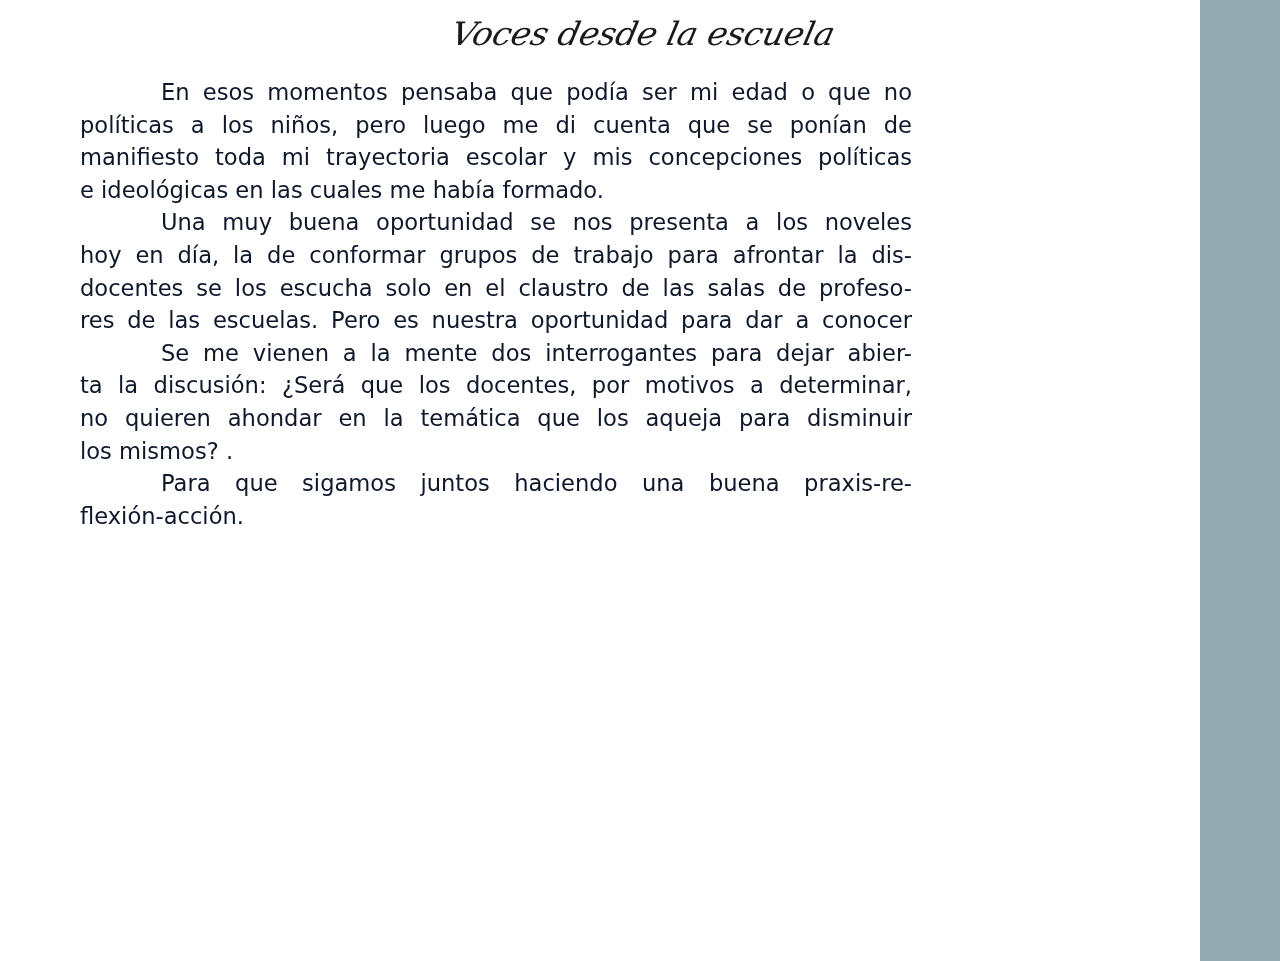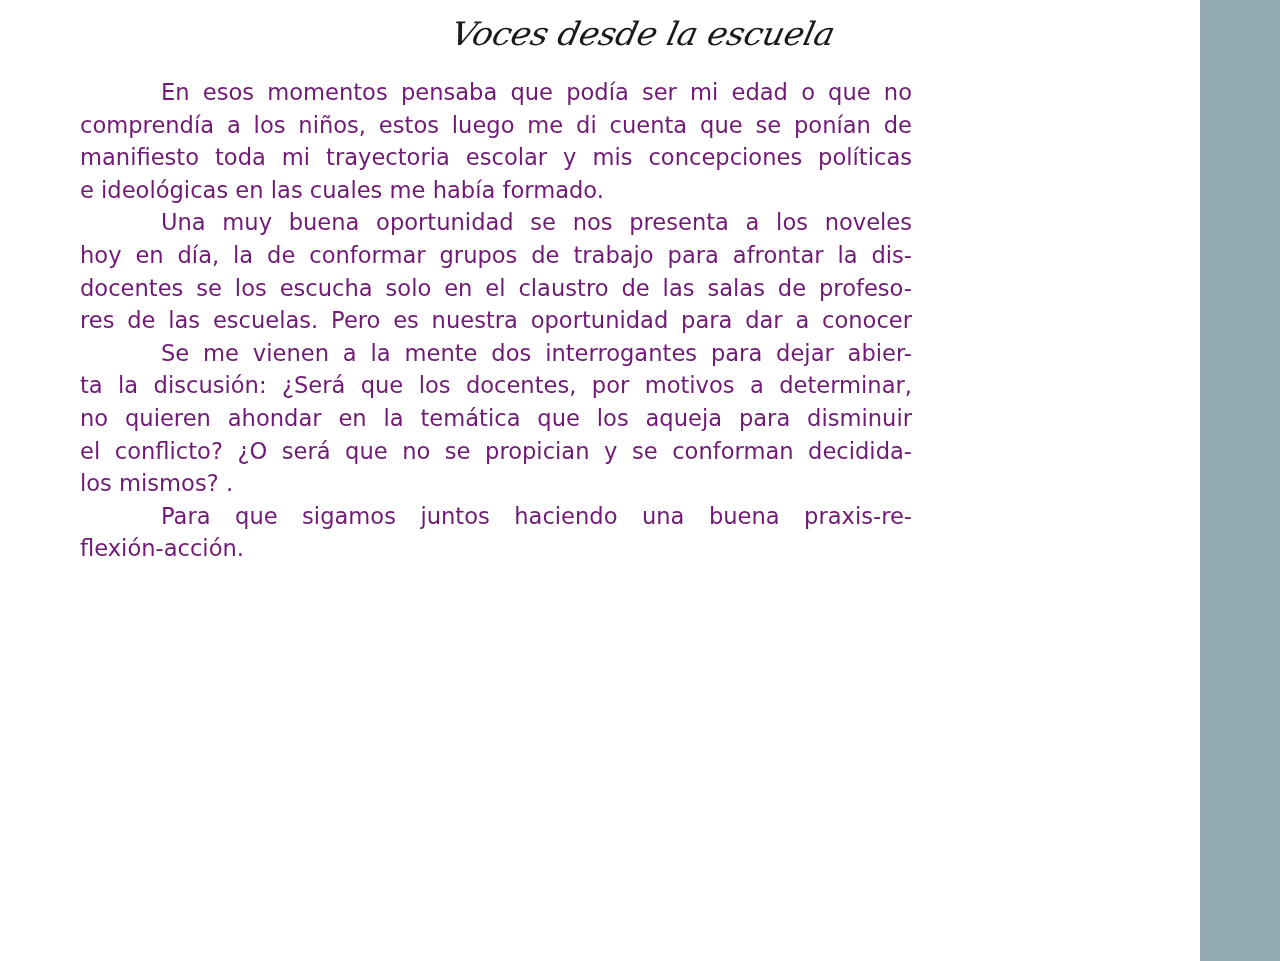--- a/index.html
+++ b/index.html
@@ -24,21 +24,21 @@
       color: #1a1a1a;
       transform: skewX(-12deg) scaleY(0.95);
       transform-origin: right center;
       white-space: nowrap;
     }
     .body-text {
       position: absolute; left: 80px; top: 76px; width: 832px;
       font-family: "DejaVu Sans", sans-serif;
       font-size: 22.6px;
       line-height: 32.6px;
-      color: #701a75;
+      color: #0f172a;
       text-align: justify;
       hyphens: manual;
     }
     .body-text p { margin: 0; text-indent: 81px; }
     .body-text .line { display: block; text-align: justify; text-align-last: justify; }
     .body-text .line.last { text-align-last: left; }
     .page-number {
       position: absolute; left: 1224px; top: 908px;
       font-family: "Liberation Serif", serif;
       font-size: 25px;
@@ -47,35 +47,34 @@
   </style>
 </head>
 <body>
 
 <div class="page">
   <div class="running-header">Voces desde la escuela</div>
 
   <div class="body-text">
     <p>
       <span class="line">En esos momentos pensaba que podía ser mi edad o que no</span>
-      <span class="line" style="margin-left:-81px">comprendía a los niños, estos luego me di cuenta que se ponían de</span>
+      <span class="line" style="margin-left:-81px">políticas a los niños, pero luego me di cuenta que se ponían de</span>
       <span class="line" style="margin-left:-81px">manifiesto toda mi trayectoria escolar y mis concepciones políticas</span>
       <span class="line last" style="margin-left:-81px">e ideológicas en las cuales me había formado.</span>
     </p>
     <p>
       <span class="line">Una muy buena oportunidad se nos presenta a los noveles</span>
       <span class="line" style="margin-left:-81px">hoy en día, la de conformar grupos de trabajo para afrontar la dis-</span>
       <span class="line" style="margin-left:-81px">docentes se los escucha solo en el claustro de las salas de profeso-</span>
       <span class="line" style="margin-left:-81px">res de las escuelas. Pero es nuestra oportunidad para dar a conocer</span>
     </p>
     <p>
       <span class="line">Se me vienen a la mente dos interrogantes para dejar abier-</span>
       <span class="line" style="margin-left:-81px">ta la discusión: ¿Será que los docentes, por motivos a determinar,</span>
       <span class="line" style="margin-left:-81px">no quieren ahondar en la temática que los aqueja para disminuir</span>
-      <span class="line" style="margin-left:-81px">el conflicto? ¿O será que no se propician y se conforman decidida-</span>
       <span class="line last" style="margin-left:-81px">los mismos? .</span>
     </p>
     <p>
       <span class="line">Para que sigamos juntos haciendo una buena praxis-re-</span>
       <span class="line last" style="margin-left:-81px">flexión-acción.</span>
     </p>
   </div>
 
   <div class="page-number">31</div>
 </div>

